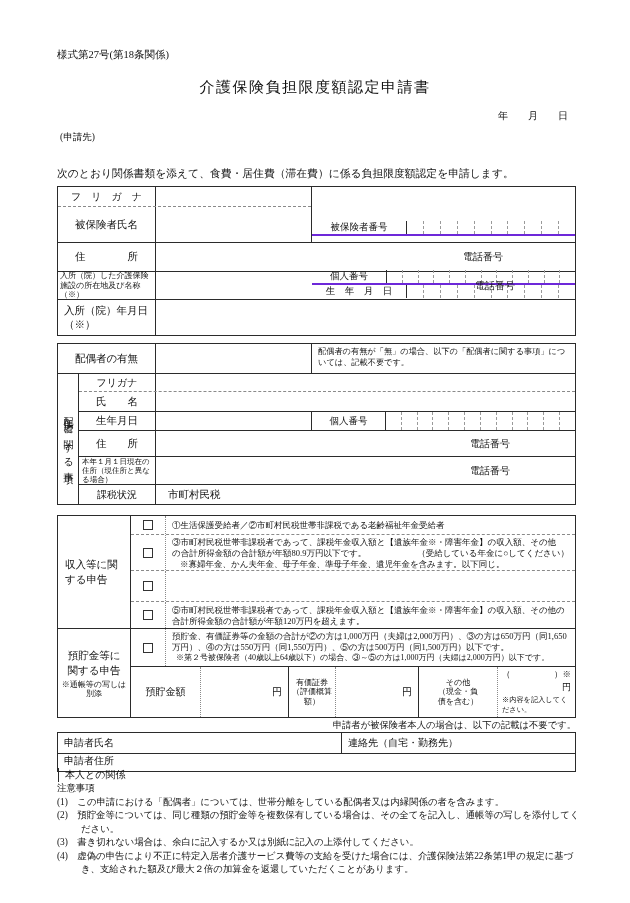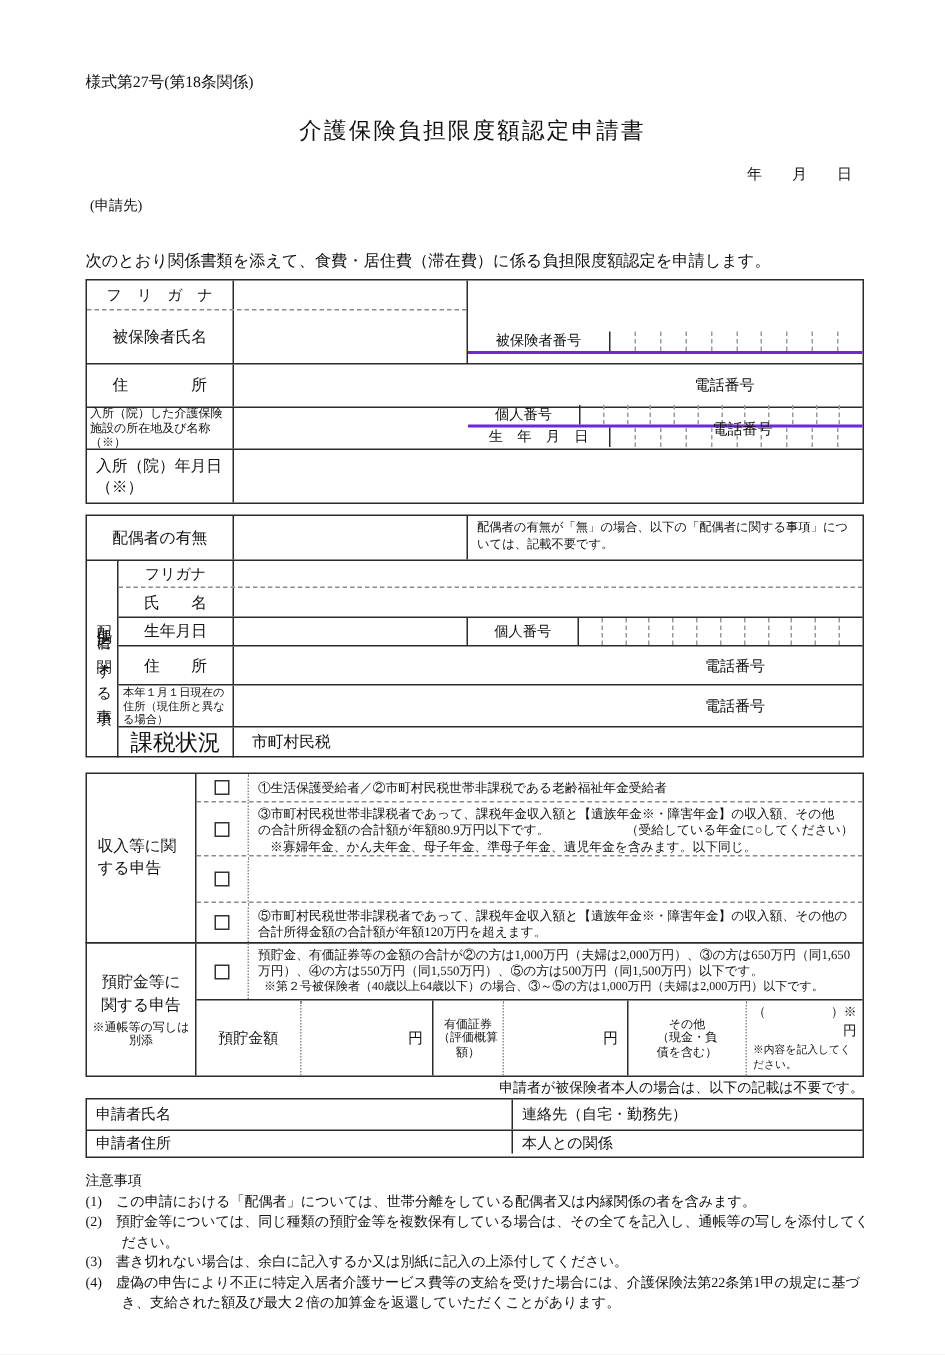--- a/index.html
+++ b/index.html
@@ -173,21 +173,21 @@
             <span class="phone" style="margin-right:65px;">電話番号</span>
           </div>
         </div>
         <div class="row bT" style="height:28px;">
           <div class="lab bR" style="width:77px; font-size:7.5px; line-height:9px; padding:0 3px;">本年１月１日現在の住所（現住所と異なる場合）</div>
           <div class="f1 row">
             <span class="phone" style="margin-right:65px;">電話番号</span>
           </div>
         </div>
         <div class="row bT f1">
-          <div class="lab bR" style="width:77px; font-size:15px;">課税状況</div>
+          <div class="lab bR" style="width:77px; font-size:10px;">課税状況</div>
           <div class="f1" style="display:flex; align-items:center; padding-left:12px; font-size:10.5px;">市町村民税</div>
         </div>
       </div>
     </div>
   </div>
 
   <div class="abs solid" style="left:57px; top:515px; width:519px; height:114px;">
     <div class="row" style="height:100%;">
       <div class="lab bR" style="width:73px; font-size:10.5px; padding:0 7px; line-height:15px;">収入等に関する申告</div>
       <div class="col f1">
@@ -280,21 +280,21 @@
 
   <div class="abs" style="right:54px; top:719px; font-size:9.3px;">申請者が被保険者本人の場合は、以下の記載は不要です。</div>
 
   <div class="abs solid" style="left:57px; top:732px; width:519px; height:40px;">
     <div class="row" style="height:20px;">
       <div style="width:283px; display:flex; align-items:center; padding-left:6px; font-size:10px;">申請者氏名</div>
       <div class="f1 bL" style="display:flex; align-items:center; padding-left:6px; font-size:10px;">
         <span>連絡先（自宅・勤務先）</span>
       </div>
     </div>
-    <div class="row bT" style="height:16px;">
+    <div class="row bT" style="height:16px;flex-direction:column;">
       <div style="width:283px; display:flex; align-items:center; padding-left:6px; font-size:10px;">申請者住所</div>
       <div class="f1 bL" style="display:flex; align-items:center; padding-left:6px; font-size:10px;">
         <span>本人との関係</span>
       </div>
     </div>
   </div>
 
   <div class="abs" style="left:57px; top:782px; width:525px; font-size:9.4px; line-height:13.5px;">
     <div>注意事項</div>
     <div class="hang">(1)　この申請における「配偶者」については、世帯分離をしている配偶者又は内縁関係の者を含みます。</div>

